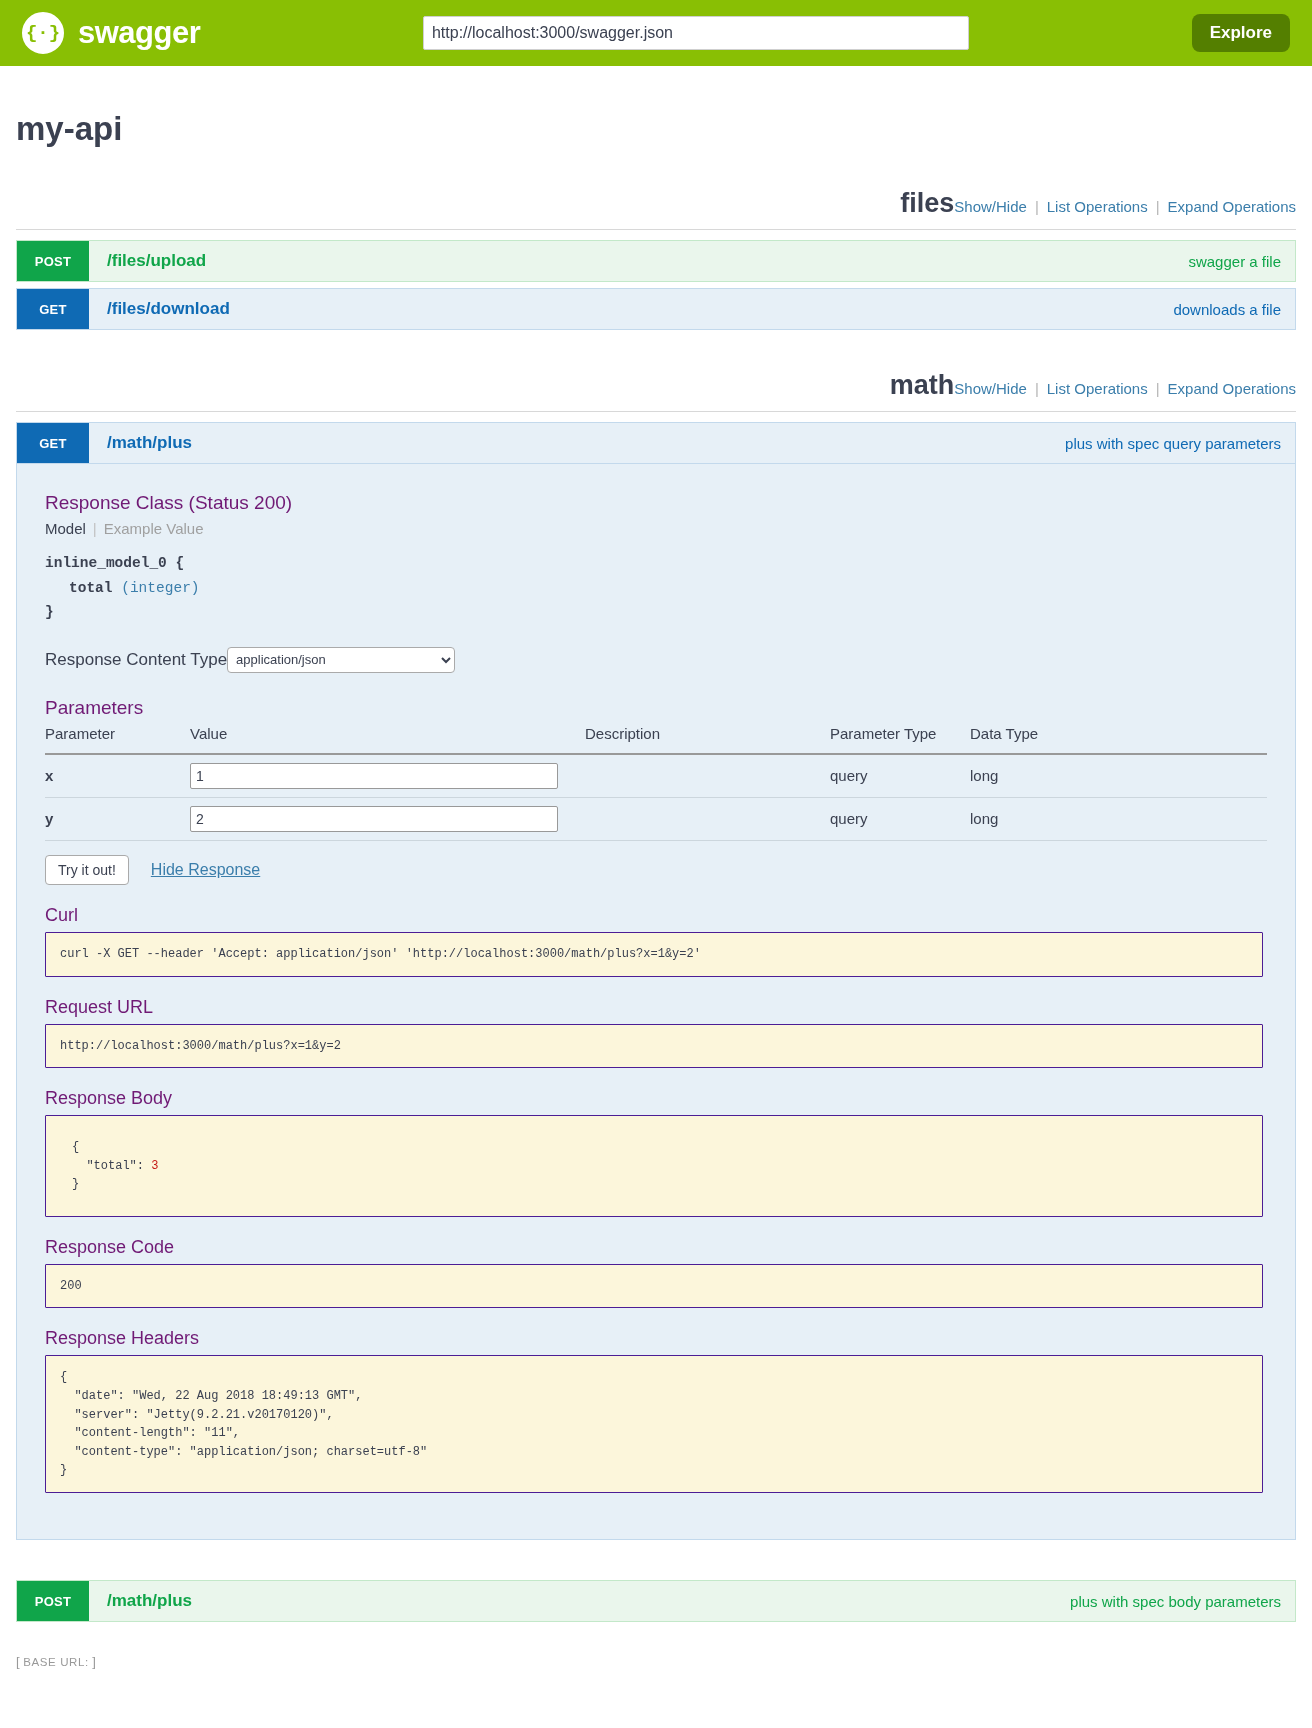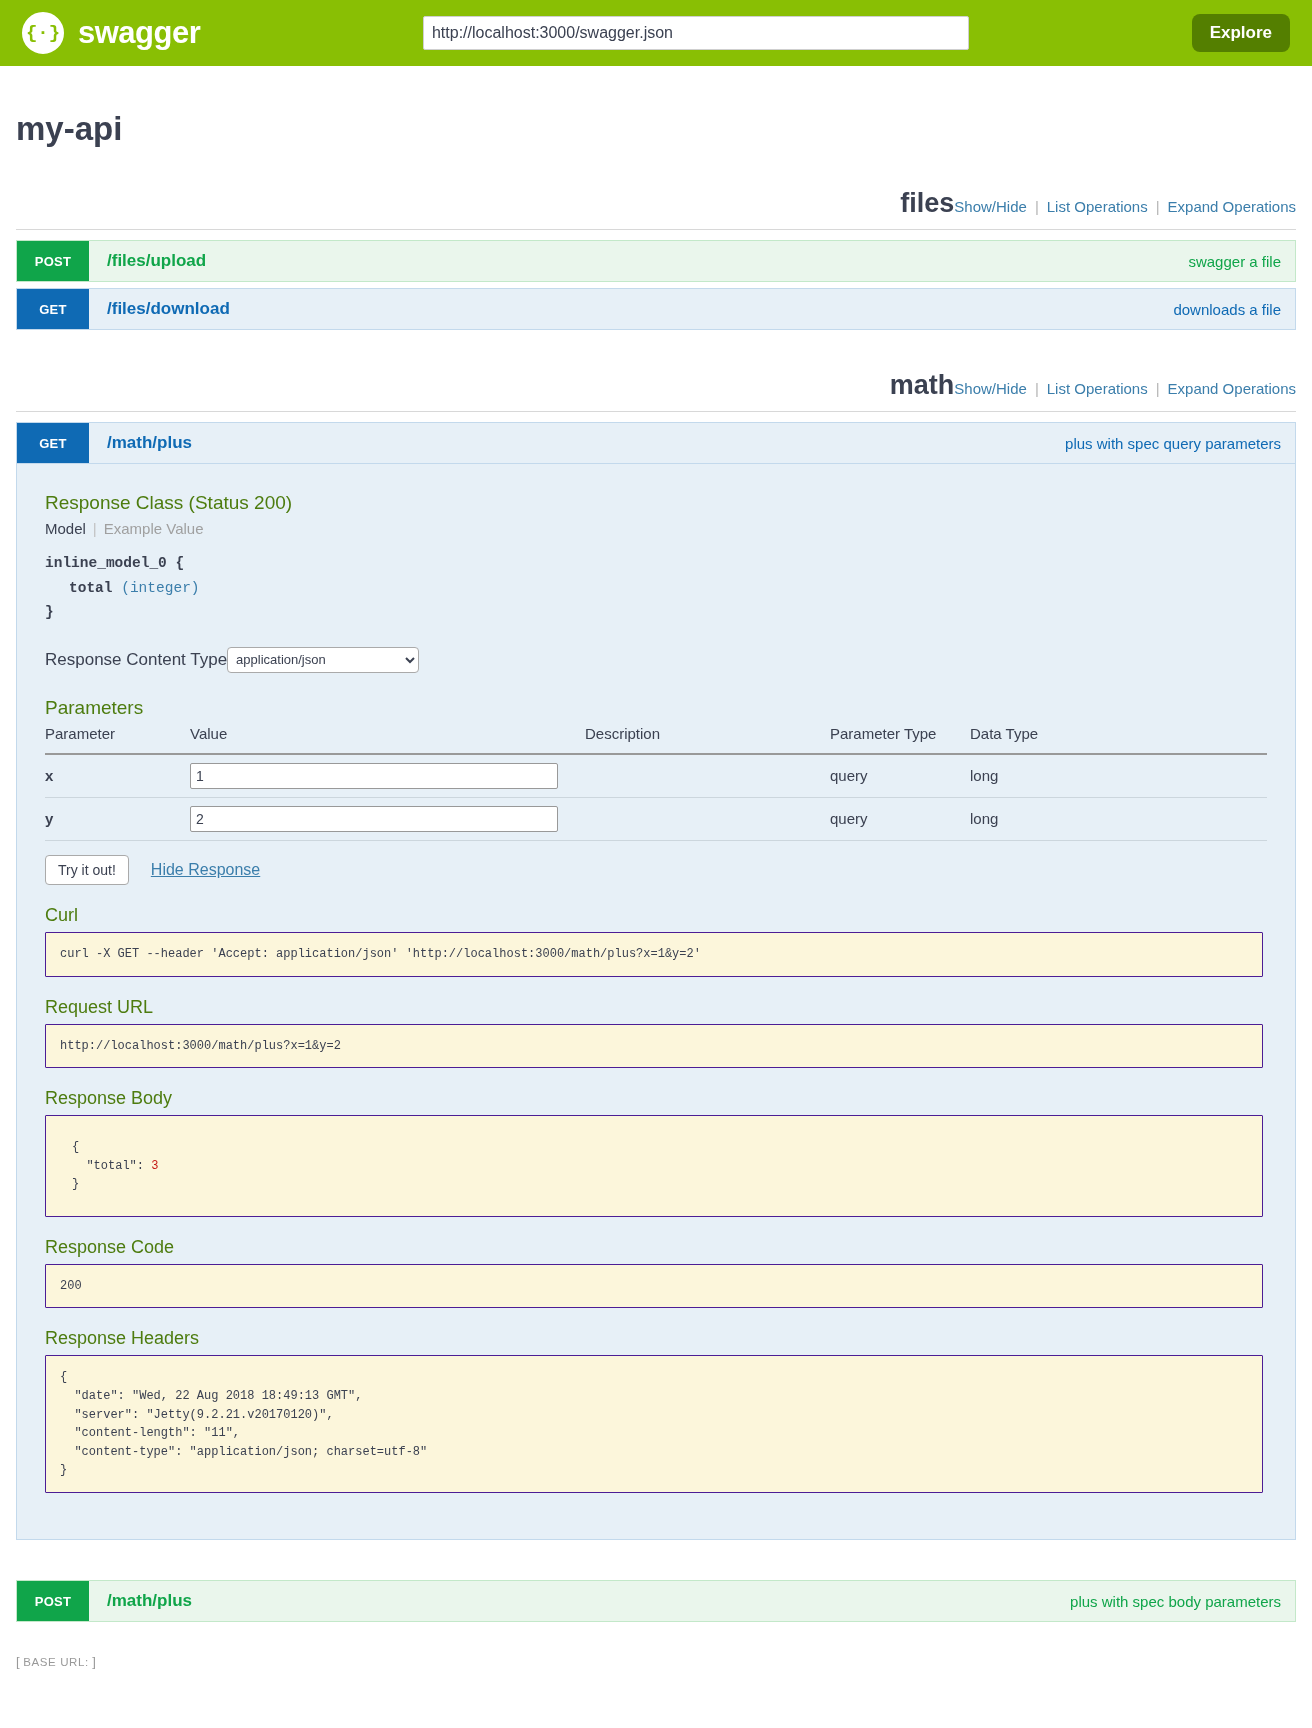--- a/index.html
+++ b/index.html
@@ -152,21 +152,21 @@
   .op.get .op-summary { color: #0f6ab4; }
 
   .op-body {
     background: #e7f0f7;
     padding: 18px 28px 26px 28px;
     border-top: 1px solid #c3d9ec;
   }
 
   
   .section-title {
-    color: #4d7c0f;
+    color: #701a75;
     font-size: 19px;
     margin: 10px 0 6px 0;
     font-weight: normal;
   }
   .section-title.small { font-size: 18px; }
 
   .tabs {
     font-size: 15px;
     margin-bottom: 14px;
     color: #3b4151;
@@ -192,21 +192,21 @@
     margin: 18px 0 24px 0;
   }
   .content-type-label {
     font-size: 17px;
     color: #3b4151;
   }
   .content-type-select {
     font-size: 13px;
     font-family: "Liberation Sans", sans-serif;
     padding: 3px 4px;
-    width: 192px;
+    width: 228px;
     height: 26px;
     border: 1px solid #aaa;
     border-radius: 4px;
     background: #fff;
     color: #3b4151;
   }
 
   table.params {
     width: 100%;
     border-collapse: collapse;

